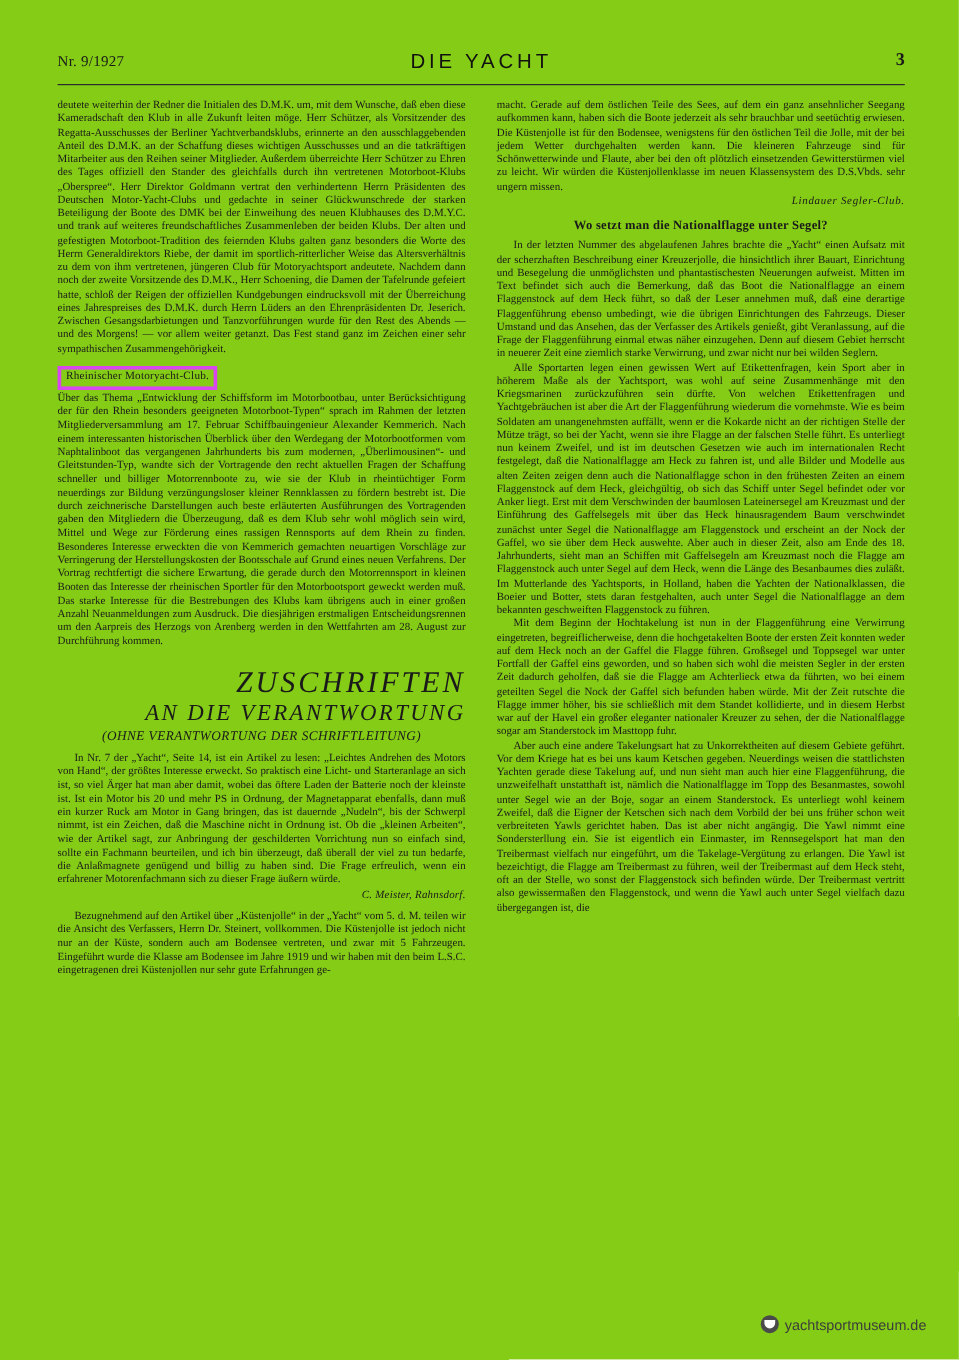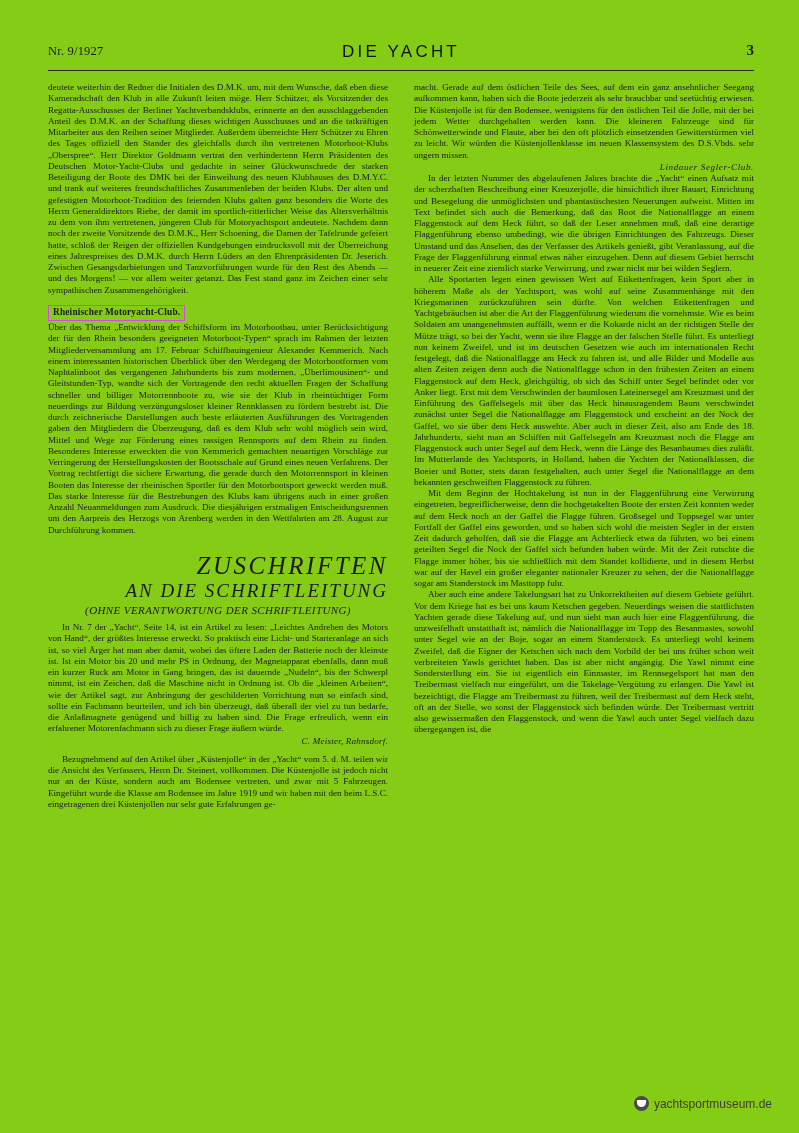--- a/index.html
+++ b/index.html
@@ -92,24 +92,24 @@
     margin-top: 1px;
     font-size: 9.1px;
     letter-spacing: 0.2px;
     font-style: italic;
   }
   .sig-wide { letter-spacing: 0.6px; }
 
   
   .boxed-head {
     display: inline-block;
-    border: 1px solid #d946ef;
+    border: 3px solid #d946ef;
     padding: 1px 4px 2px 4px;
     font-size: 9.3px;
-    font-weight: bold;
+    font-weight: normal;
     letter-spacing: 0.2px;
     margin-bottom: 1px;
   }
   .club-block { margin-top: 9px; }
 
   
   .display-head {
     margin-top: 16px;
     text-align: right;
     font-family: "Liberation Serif", serif;
@@ -188,35 +188,36 @@
 
     <p class="para noindent">deutete weiterhin der Redner die Initialen des D.M.K. um, mit dem Wunsche, daß eben diese Kameradschaft den Klub in alle Zukunft leiten möge. Herr Schützer, als Vorsitzender des Regatta-Ausschusses der Berliner Yachtverbandsklubs, erinnerte an den ausschlaggebenden Anteil des D.M.K. an der Schaffung dieses wichtigen Ausschusses und an die tatkräftigen Mitarbeiter aus den Reihen seiner Mitglieder. Außerdem überreichte Herr Schützer zu Ehren des Tages offiziell den Stander des gleichfalls durch ihn vertretenen Motorboot-Klubs „Oberspree“. Herr Direktor Goldmann vertrat den verhindertenn Herrn Präsidenten des Deutschen Motor-Yacht-Clubs und gedachte in seiner Glückwunschrede der starken Beteiligung der Boote des DMK bei der Einweihung des neuen Klubhauses des D.M.Y.C. und trank auf weiteres freundschaftliches Zusammenleben der beiden Klubs. Der alten und gefestigten Motorboot-Tradition des feiernden Klubs galten ganz besonders die Worte des Herrn Generaldirektors Riebe, der damit im sportlich-ritterlicher Weise das Altersverhältnis zu dem von ihm vertretenen, jüngeren Club für Motoryachtsport andeutete. Nachdem dann noch der zweite Vorsitzende des D.M.K., Herr Schoening, die Damen der Tafelrunde gefeiert hatte, schloß der Reigen der offiziellen Kundgebungen eindrucksvoll mit der Überreichung eines Jahrespreises des D.M.K. durch Herrn Lüders an den Ehrenpräsidenten Dr. Jeserich. Zwischen Gesangsdarbietungen und Tanzvorführungen wurde für den Rest des Abends — und des Morgens! — vor allem weiter getanzt. Das Fest stand ganz im Zeichen einer sehr sympathischen Zusammengehörigkeit.</p>
 
     <div class="club-block">
       <div class="boxed-head">Rheinischer Motoryacht-Club.</div>
       <p class="para noindent">Über das Thema „Entwicklung der Schiffsform im Motorbootbau, unter Berücksichtigung der für den Rhein besonders geeigneten Motorboot-Typen“ sprach im Rahmen der letzten Mitgliederversammlung am 17. Februar Schiffbauingenieur Alexander Kemmerich. Nach einem interessanten historischen Überblick über den Werdegang der Motorbootformen vom Naphtalinboot das vergangenen Jahrhunderts bis zum modernen, „Überlimousinen“- und Gleitstunden-Typ, wandte sich der Vortragende den recht aktuellen Fragen der Schaffung schneller und billiger Motorrennboote zu, wie sie der Klub in rheintüchtiger Form neuerdings zur Bildung verzüngungsloser kleiner Rennklassen zu fördern bestrebt ist. Die durch zeichnerische Darstellungen auch beste erläuterten Ausführungen des Vortragenden gaben den Mitgliedern die Überzeugung, daß es dem Klub sehr wohl möglich sein wird, Mittel und Wege zur Förderung eines rassigen Rennsports auf dem Rhein zu finden. Besonderes Interesse erweckten die von Kemmerich gemachten neuartigen Vorschläge zur Verringerung der Herstellungskosten der Bootsschale auf Grund eines neuen Verfahrens. Der Vortrag rechtfertigt die sichere Erwartung, die gerade durch den Motorrennsport in kleinen Booten das Interesse der rheinischen Sportler für den Motorbootsport geweckt werden muß. Das starke Interesse für die Bestrebungen des Klubs kam übrigens auch in einer großen Anzahl Neuanmeldungen zum Ausdruck. Die diesjährigen erstmaligen Entscheidungsrennen um den Aarpreis des Herzogs von Arenberg werden in den Wettfahrten am 28. August zur Durchführung kommen.</p>
     </div>
 
     <div class="display-head">
       <span class="l1">ZUSCHRIFTEN</span>
-      <span class="l2">AN DIE SCHRIFTLEITUNG</span>
+      <span class="l2">AN DIE VERANTWORTUNG</span>
     </div>
     <div class="display-sub">(OHNE VERANTWORTUNG DER SCHRIFTLEITUNG)</div>
 
     <p class="para">In Nr. 7 der „Yacht“, Seite 14, ist ein Artikel zu lesen: „Leichtes Andrehen des Motors von Hand“, der größtes Interesse erweckt. So praktisch eine Licht- und Starteranlage an sich ist, so viel Ärger hat man aber damit, wobei das öftere Laden der Batterie noch der kleinste ist. Ist ein Motor bis 20 und mehr PS in Ordnung, der Magnetapparat ebenfalls, dann muß ein kurzer Ruck am Motor in Gang bringen, das ist dauernde „Nudeln“, bis der Schwerpl nimmt, ist ein Zeichen, daß die Maschine nicht in Ordnung ist. Ob die „kleinen Arbeiten“, wie der Artikel sagt, zur Anbringung der geschilderten Vorrichtung nun so einfach sind, sollte ein Fachmann beurteilen, und ich bin überzeugt, daß überall der viel zu tun bedarfe, die Anlaßmagnete genügend und billig zu haben sind. Die Frage erfreulich, wenn ein erfahrener Motorenfachmann sich zu dieser Frage äußern würde.</p>
     <div class="sig">C. Meister, Rahnsdorf.</div>
 
     <p class="para gap">Bezugnehmend auf den Artikel über „Küstenjolle“ in der „Yacht“ vom 5. d. M. teilen wir die Ansicht des Verfassers, Herrn Dr. Steinert, vollkommen. Die Küstenjolle ist jedoch nicht nur an der Küste, sondern auch am Bodensee vertreten, und zwar mit 5 Fahrzeugen. Eingeführt wurde die Klasse am Bodensee im Jahre 1919 und wir haben mit den beim L.S.C. eingetragenen drei Küstenjollen nur sehr gute Erfahrungen ge-</p>
   </div>
 
   <div class="col col-right">
 
     <p class="para noindent">macht. Gerade auf dem östlichen Teile des Sees, auf dem ein ganz ansehnlicher Seegang aufkommen kann, haben sich die Boote jederzeit als sehr brauchbar und seetüchtig erwiesen. Die Küstenjolle ist für den Bodensee, wenigstens für den östlichen Teil die Jolle, mit der bei jedem Wetter durchgehalten werden kann. Die kleineren Fahrzeuge sind für Schönwetterwinde und Flaute, aber bei den oft plötzlich einsetzenden Gewitterstürmen viel zu leicht. Wir würden die Küstenjollenklasse im neuen Klassensystem des D.S.Vbds. sehr ungern missen.</p>
     <div class="sig sig-wide">Lindauer Segler-Club.</div>
 
+    <div class="sec-head">Wo setzt man die Nationalflagge unter Segel?</div>
 
     <p class="para">In der letzten Nummer des abgelaufenen Jahres brachte die „Yacht“ einen Aufsatz mit der scherzhaften Beschreibung einer Kreuzerjolle, die hinsichtlich ihrer Bauart, Einrichtung und Besegelung die unmöglichsten und phantastischesten Neuerungen aufweist. Mitten im Text befindet sich auch die Bemerkung, daß das Boot die Nationalflagge an einem Flaggenstock auf dem Heck führt, so daß der Leser annehmen muß, daß eine derartige Flaggenführung ebenso umbedingt, wie die übrigen Einrichtungen des Fahrzeugs. Dieser Umstand und das Ansehen, das der Verfasser des Artikels genießt, gibt Veranlassung, auf die Frage der Flaggenführung einmal etwas näher einzugehen. Denn auf diesem Gebiet herrscht in neuerer Zeit eine ziemlich starke Verwirrung, und zwar nicht nur bei wilden Seglern.</p>
     <p class="para">Alle Sportarten legen einen gewissen Wert auf Etikettenfragen, kein Sport aber in höherem Maße als der Yachtsport, was wohl auf seine Zusammenhänge mit den Kriegsmarinen zurückzuführen sein dürfte. Von welchen Etikettenfragen und Yachtgebräuchen ist aber die Art der Flaggenführung wiederum die vornehmste. Wie es beim Soldaten am unangenehmsten auffällt, wenn er die Kokarde nicht an der richtigen Stelle der Mütze trägt, so bei der Yacht, wenn sie ihre Flagge an der falschen Stelle führt. Es unterliegt nun keinem Zweifel, und ist im deutschen Gesetzen wie auch im internationalen Recht festgelegt, daß die Nationalflagge am Heck zu fahren ist, und alle Bilder und Modelle aus alten Zeiten zeigen denn auch die Nationalflagge schon in den frühesten Zeiten an einem Flaggenstock auf dem Heck, gleichgültig, ob sich das Schiff unter Segel befindet oder vor Anker liegt. Erst mit dem Verschwinden der baumlosen Lateinersegel am Kreuzmast und der Einführung des Gaffelsegels mit über das Heck hinausragendem Baum verschwindet zunächst unter Segel die Nationalflagge am Flaggenstock und erscheint an der Nock der Gaffel, wo sie über dem Heck auswehte. Aber auch in dieser Zeit, also am Ende des 18. Jahrhunderts, sieht man an Schiffen mit Gaffelsegeln am Kreuzmast noch die Flagge am Flaggenstock auch unter Segel auf dem Heck, wenn die Länge des Besanbaumes dies zuläßt. Im Mutterlande des Yachtsports, in Holland, haben die Yachten der Nationalklassen, die Boeier und Botter, stets daran festgehalten, auch unter Segel die Nationalflagge an dem bekannten geschweiften Flaggenstock zu führen.</p>
     <p class="para">Mit dem Beginn der Hochtakelung ist nun in der Flaggenführung eine Verwirrung eingetreten, begreiflicherweise, denn die hochgetakelten Boote der ersten Zeit konnten weder auf dem Heck noch an der Gaffel die Flagge führen. Großsegel und Toppsegel war unter Fortfall der Gaffel eins geworden, und so haben sich wohl die meisten Segler in der ersten Zeit dadurch geholfen, daß sie die Flagge am Achterlieck etwa da führten, wo bei einem geteilten Segel die Nock der Gaffel sich befunden haben würde. Mit der Zeit rutschte die Flagge immer höher, bis sie schließlich mit dem Standet kollidierte, und in diesem Herbst war auf der Havel ein großer eleganter nationaler Kreuzer zu sehen, der die Nationalflagge sogar am Standerstock im Masttopp fuhr.</p>
     <p class="para">Aber auch eine andere Takelungsart hat zu Unkorrektheiten auf diesem Gebiete geführt. Vor dem Kriege hat es bei uns kaum Ketschen gegeben. Neuerdings weisen die stattlichsten Yachten gerade diese Takelung auf, und nun sieht man auch hier eine Flaggenführung, die unzweifelhaft unstatthaft ist, nämlich die Nationalflagge im Topp des Besanmastes, sowohl unter Segel wie an der Boje, sogar an einem Standerstock. Es unterliegt wohl keinem Zweifel, daß die Eigner der Ketschen sich nach dem Vorbild der bei uns früher schon weit verbreiteten Yawls gerichtet haben. Das ist aber nicht angängig. Die Yawl nimmt eine Sondersterllung ein. Sie ist eigentlich ein Einmaster, im Rennsegelsport hat man den Treibermast vielfach nur eingeführt, um die Takelage-Vergütung zu erlangen. Die Yawl ist bezeichtigt, die Flagge am Treibermast zu führen, weil der Treibermast auf dem Heck steht, oft an der Stelle, wo sonst der Flaggenstock sich befinden würde. Der Treibermast vertritt also gewissermaßen den Flaggenstock, und wenn die Yawl auch unter Segel vielfach dazu übergegangen ist, die</p>
   </div>
 
   <div class="watermark">
     <span class="wm-circle"></span>
     <span>yachtsportmuseum.de</span>

